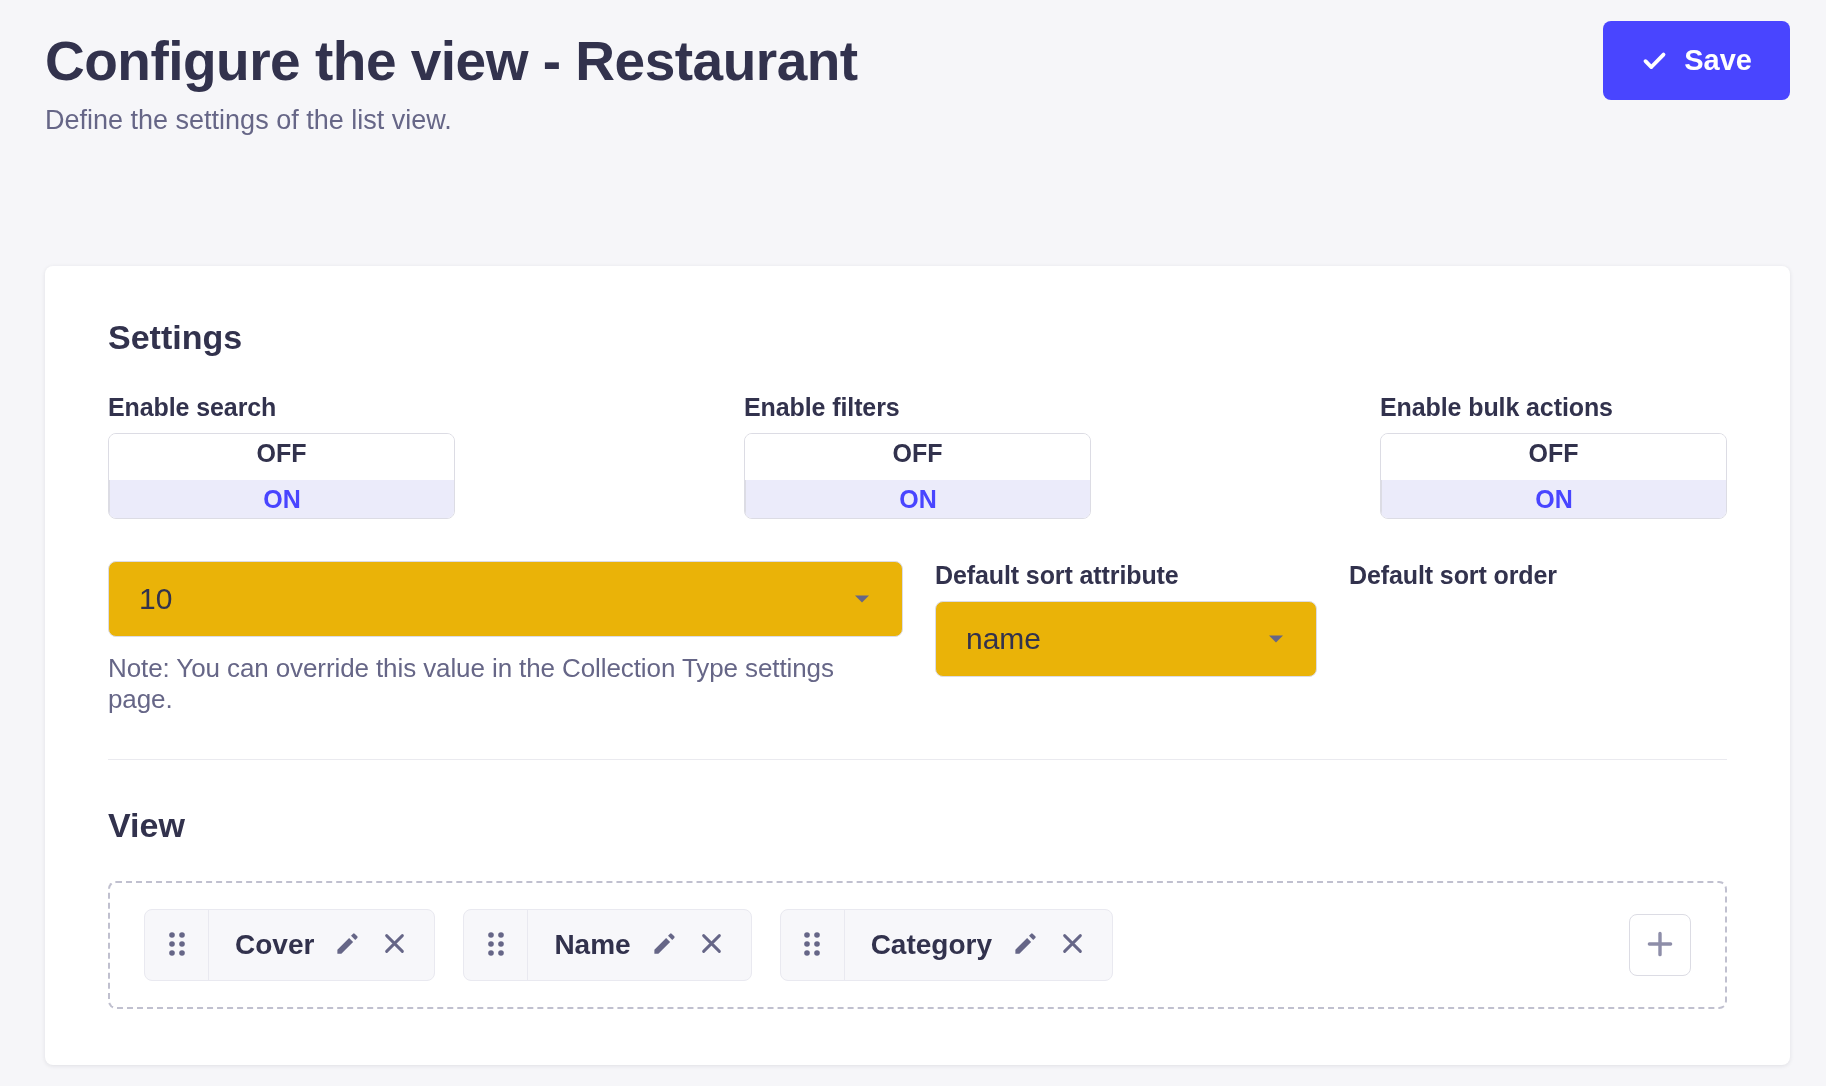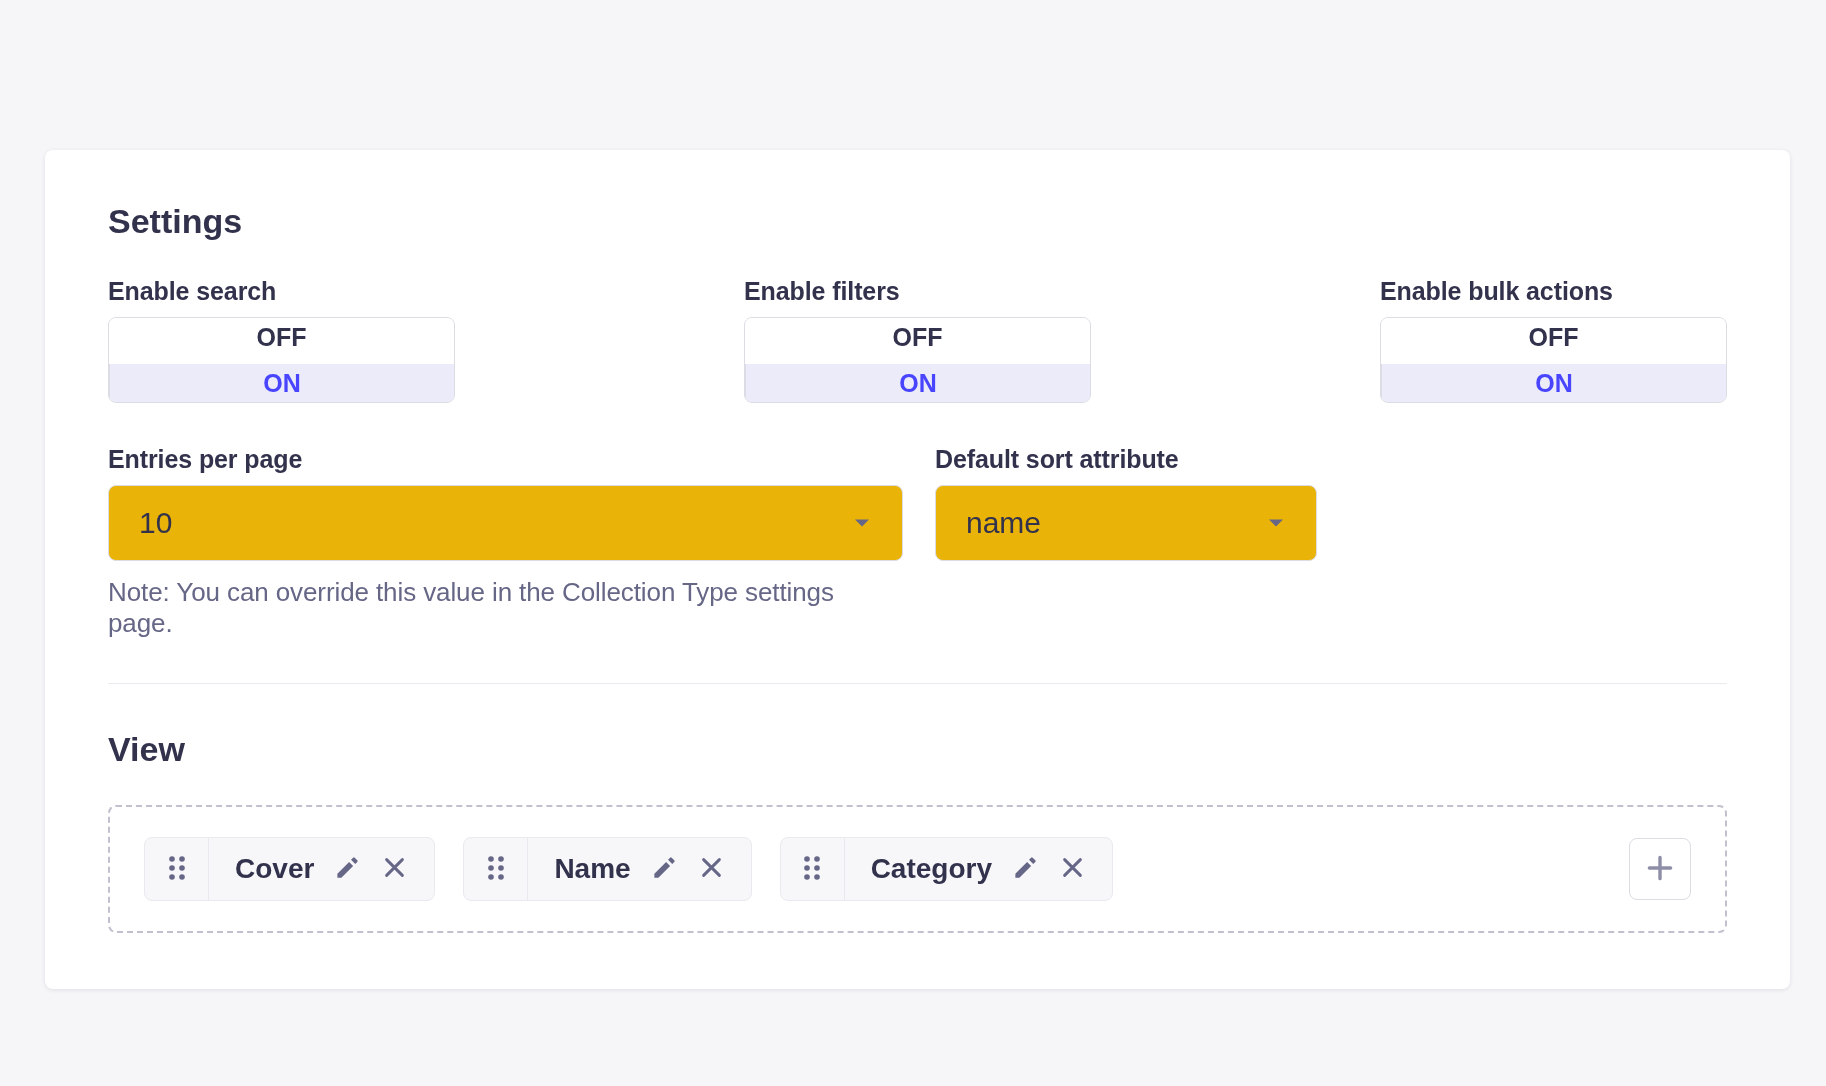--- a/index.html
+++ b/index.html
@@ -92,21 +92,21 @@
   }
 
   .divider{border:none;border-top:1px solid var(--divider,#eaeaef);margin:44px 0 46px;}
 
   
   .dropzone{
     border:2px dashed var(--dashed,#c0c0cf);border-radius:8px;
     min-height:128px;display:flex;align-items:center;gap:28px;padding:0 34px;
   }
   .chip{
-    display:inline-flex;align-items:stretch;height:64px;
+    display:inline-flex;align-items:stretch;height:72px;
     background:var(--chip-bg,#f7f7fa);border:1px solid var(--chip-border,#e9e9f0);
     border-radius:8px;cursor:grab;
   }
   .chip-handle{
     width:64px;display:flex;align-items:center;justify-content:center;
     border-right:1px solid var(--chip-border,#e9e9f0);cursor:grab;
     background:none;border-top:none;border-bottom:none;border-left:none;padding:0;
   }
   .chip-body{display:flex;align-items:center;gap:20px;padding:0 26px;}
   .chip-label{font-size:28px;font-weight:700;color:var(--text,#32324d);white-space:nowrap;}
@@ -118,20 +118,34 @@
     margin-left:auto;flex:none;width:62px;height:62px;
     background:#fff;border:1px solid var(--border,#dcdce4);border-radius:8px;
     display:flex;align-items:center;justify-content:center;cursor:pointer;
   }
 </style>
 </head>
 <body>
 
 <div class="page">
 
+  <header class="header">
+    <div>
+      <h1 class="page-title">Configure the view - Restaurant</h1>
+      <p class="page-subtitle">Define the settings of the list view.</p>
+    </div>
+    <button class="save-btn">
+      <span>
+        <svg width="27" height="27" viewBox="0 0 24 24" fill="none">
+          <path d="M4 12.6l5.2 5.2L20 6.8" stroke="#ffffff" stroke-width="3.4" stroke-linecap="round" stroke-linejoin="round"></path>
+        </svg>
+      </span>
+      <span>Save</span>
+    </button>
+  </header>
 
   <main class="card">
 
     <section>
       <h2 class="section-heading">Settings</h2>
 
       <div class="toggles-row">
 
         <div class="toggle-field">
           <span class="field-label">Enable search</span>
@@ -155,21 +169,20 @@
             <button class="toggle-opt">OFF</button>
             <button class="toggle-opt is-on">ON</button>
           </div>
         </div>
 
       </div>
 
       <div class="selects-row">
 
         <div class="select-field wide">
-          <span class="field-label">Entries per page</span>
           <div class="select-box">
             <span class="select-value">10</span>
             <span>
               <svg width="20" height="12" viewBox="0 0 20 12">
                   <path d="M3 2.5l7 7 7-7z" fill="#666687"></path>
                 </svg>
             </span>
           </div>
           <p class="field-note">Note: You can override this value in the Collection Type settings page.</p>
         </div>
@@ -180,20 +193,21 @@
             <span class="select-value">name</span>
             <span>
               <svg width="20" height="12" viewBox="0 0 20 12">
                   <path d="M3 2.5l7 7 7-7z" fill="#666687"></path>
                 </svg>
             </span>
           </div>
         </div>
 
         <div class="select-field">
+          <span class="field-label">Default sort order</span>
         </div>
 
       </div>
     </section>
 
     <hr class="divider">
 
     <section>
       <h2 class="section-heading">View</h2>
 

